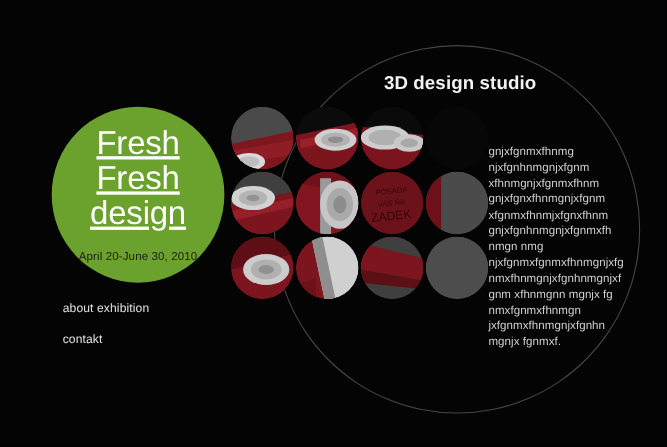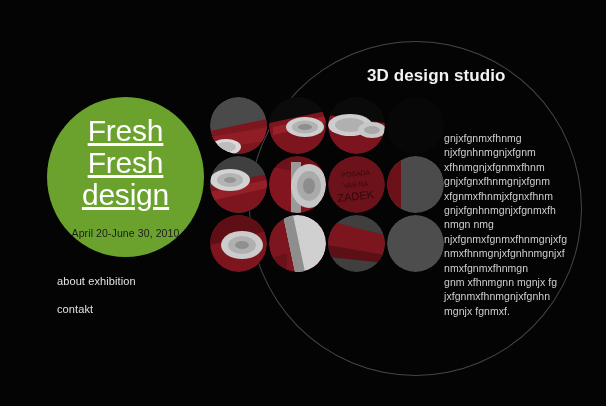--- a/index.html
+++ b/index.html
@@ -98,21 +98,21 @@
     overflow:hidden;
     position:relative;
     background:#0a0a0a;
     cursor:pointer;
   }
   .thumb svg { display:block; width:57px; height:57px; }
 
   
   .studio-heading {
     position:absolute;
-    left:367px; top:66px;
+    left:349px; top:66px;
     color:#f2f2f2;
     font-size:17px;
     line-height:20px;
     letter-spacing:0.1px;
   }
 
   .body-copy {
     position:absolute;
     left:444px; top:99px;
     width:158px;
@@ -347,19 +347,19 @@
   <div class="body-copy">
       <p>gnjxfgnmxfhnmg</p>
       <p>njxfgnhnmgnjxfgnm</p>
       <p>xfhnmgnjxfgnmxfhnm</p>
       <p>gnjxfgnxfhnmgnjxfgnm</p>
       <p>xfgnmxfhnmjxfgnxfhnm</p>
       <p>gnjxfgnhnmgnjxfgnmxfh</p>
       <p>nmgn nmg</p>
       <p>njxfgnmxfgnmxfhnmgnjxfg</p>
       <p>nmxfhnmgnjxfgnhnmgnjxf</p>
+      <p>gnm xfhnmgnn mgnjx fg</p>
       <p>nmxfgnmxfhnmgn</p>
-      <p>gnm xfhnmgnn mgnjx fg</p>
       <p>jxfgnmxfhnmgnjxfgnhn</p>
       <p>mgnjx fgnmxf.</p>
     </div>
 
 </div>
 
 </body></html>

